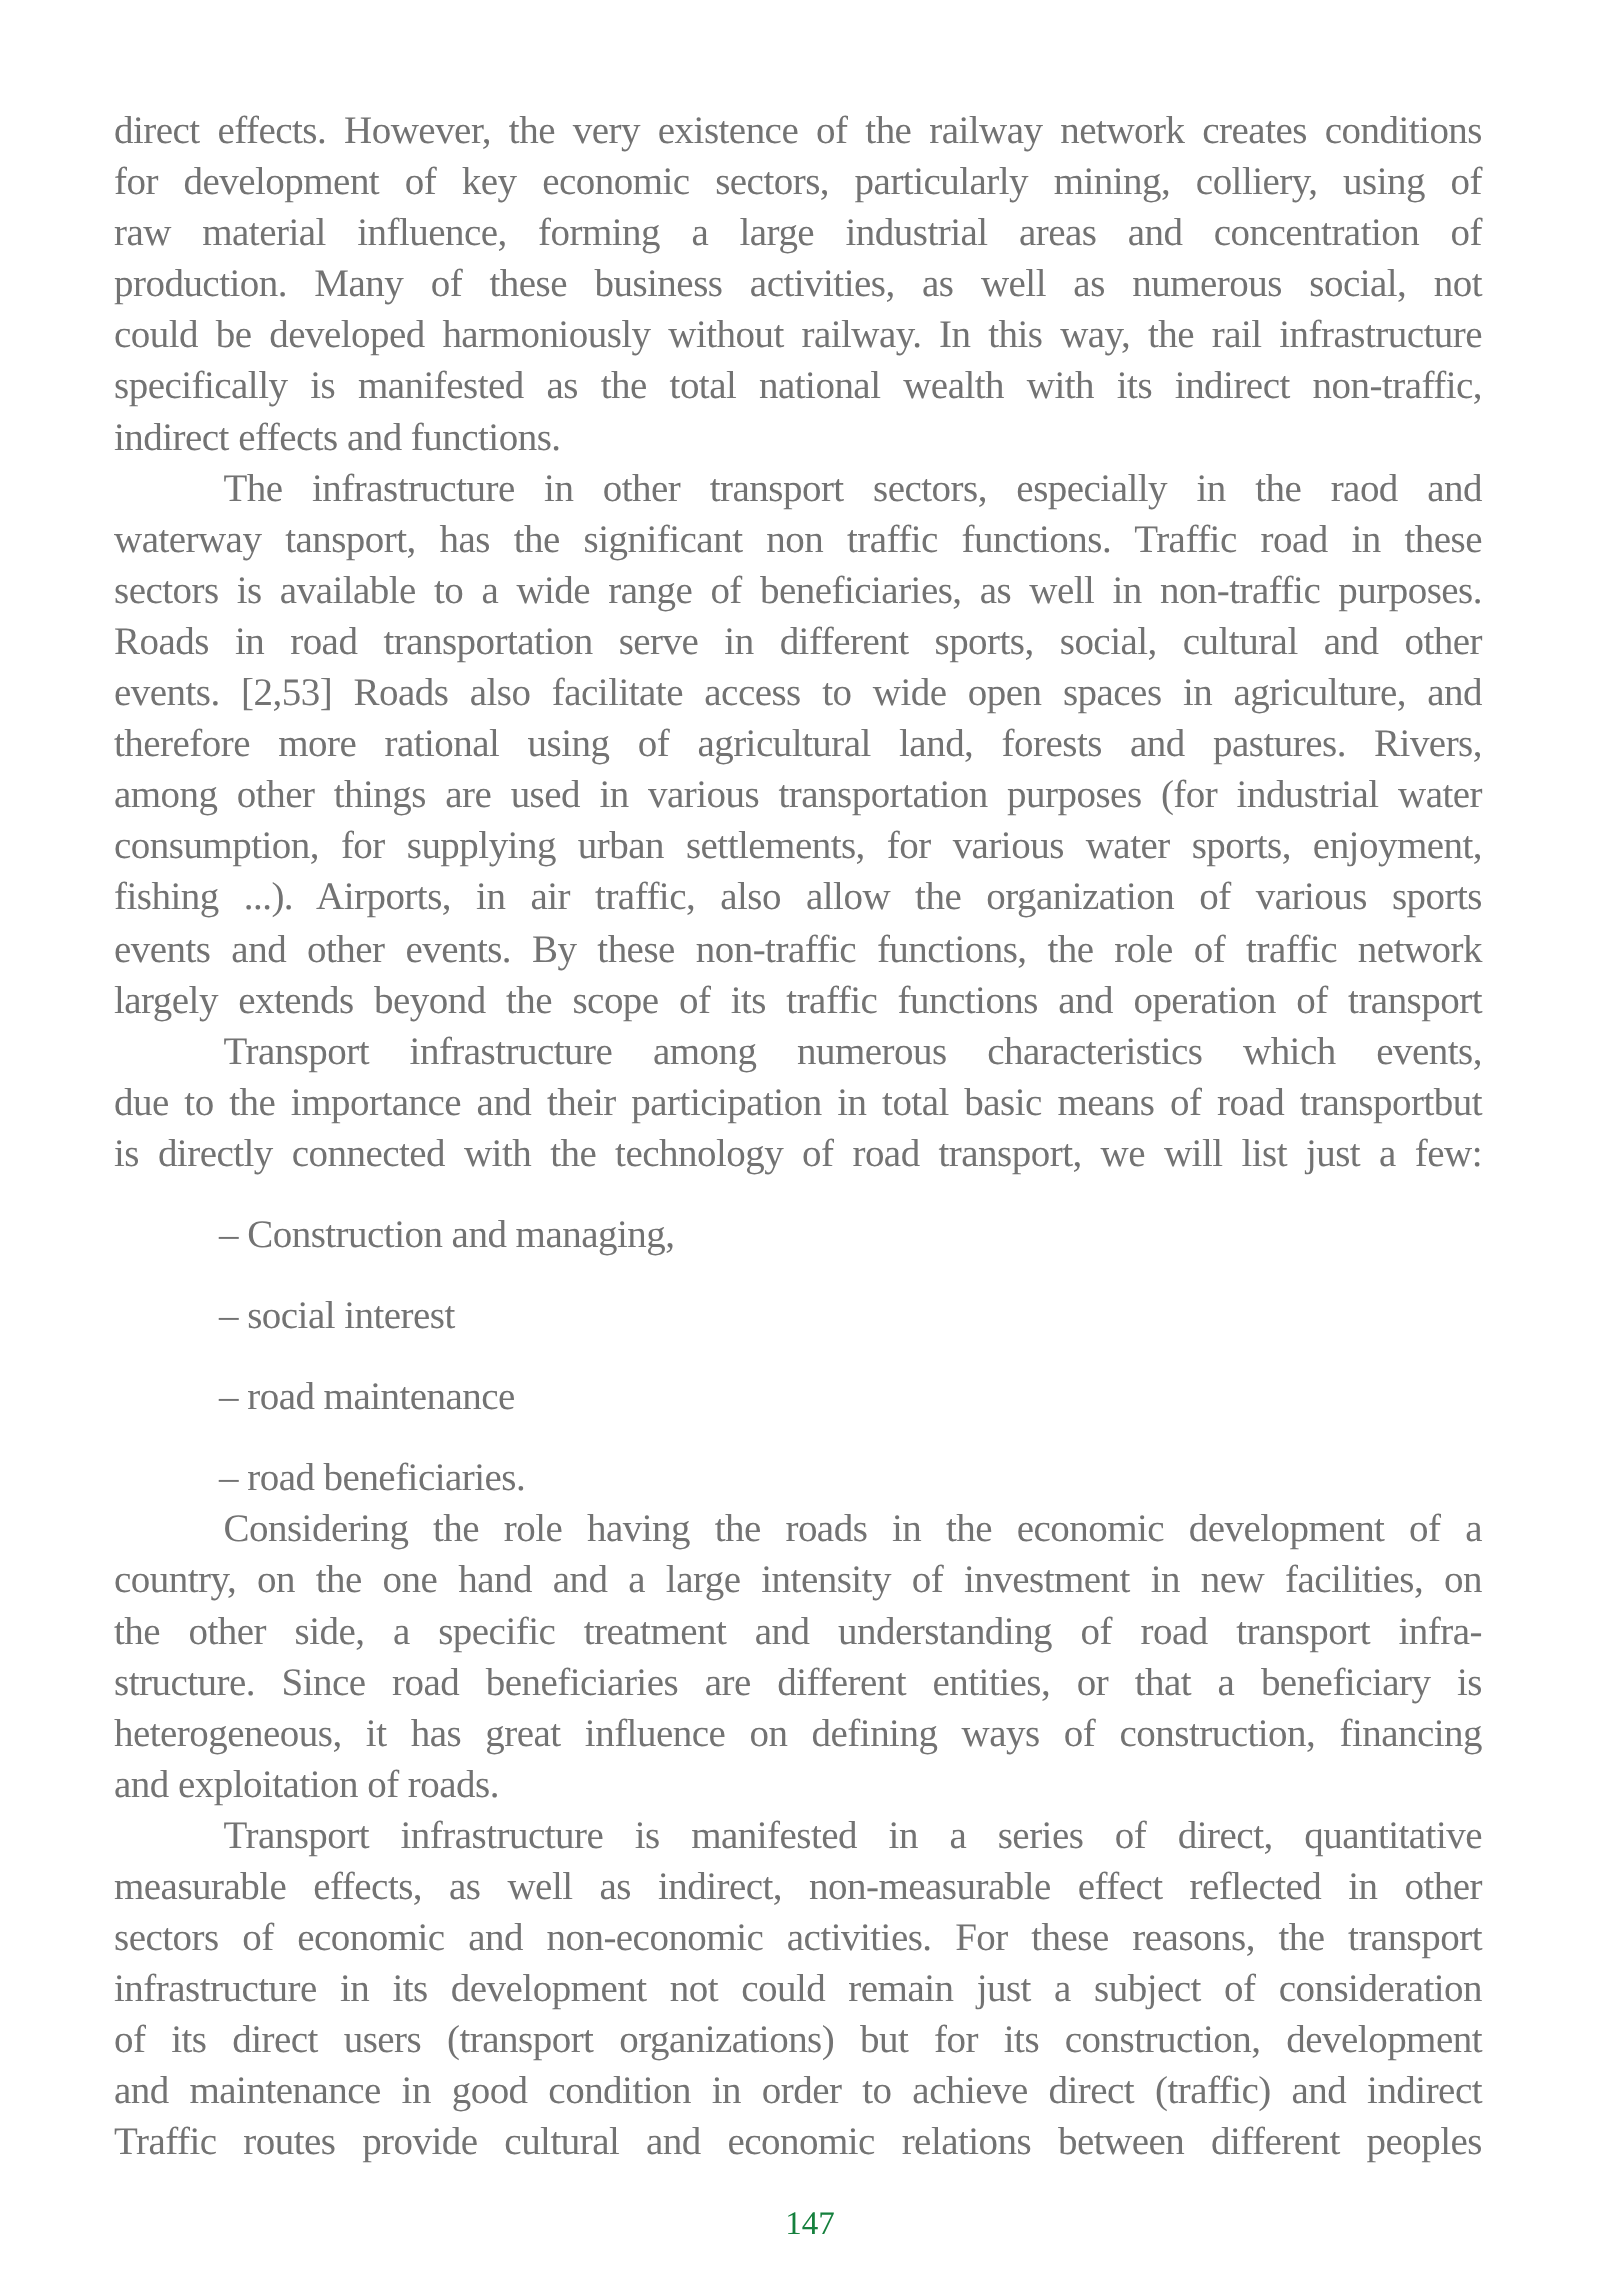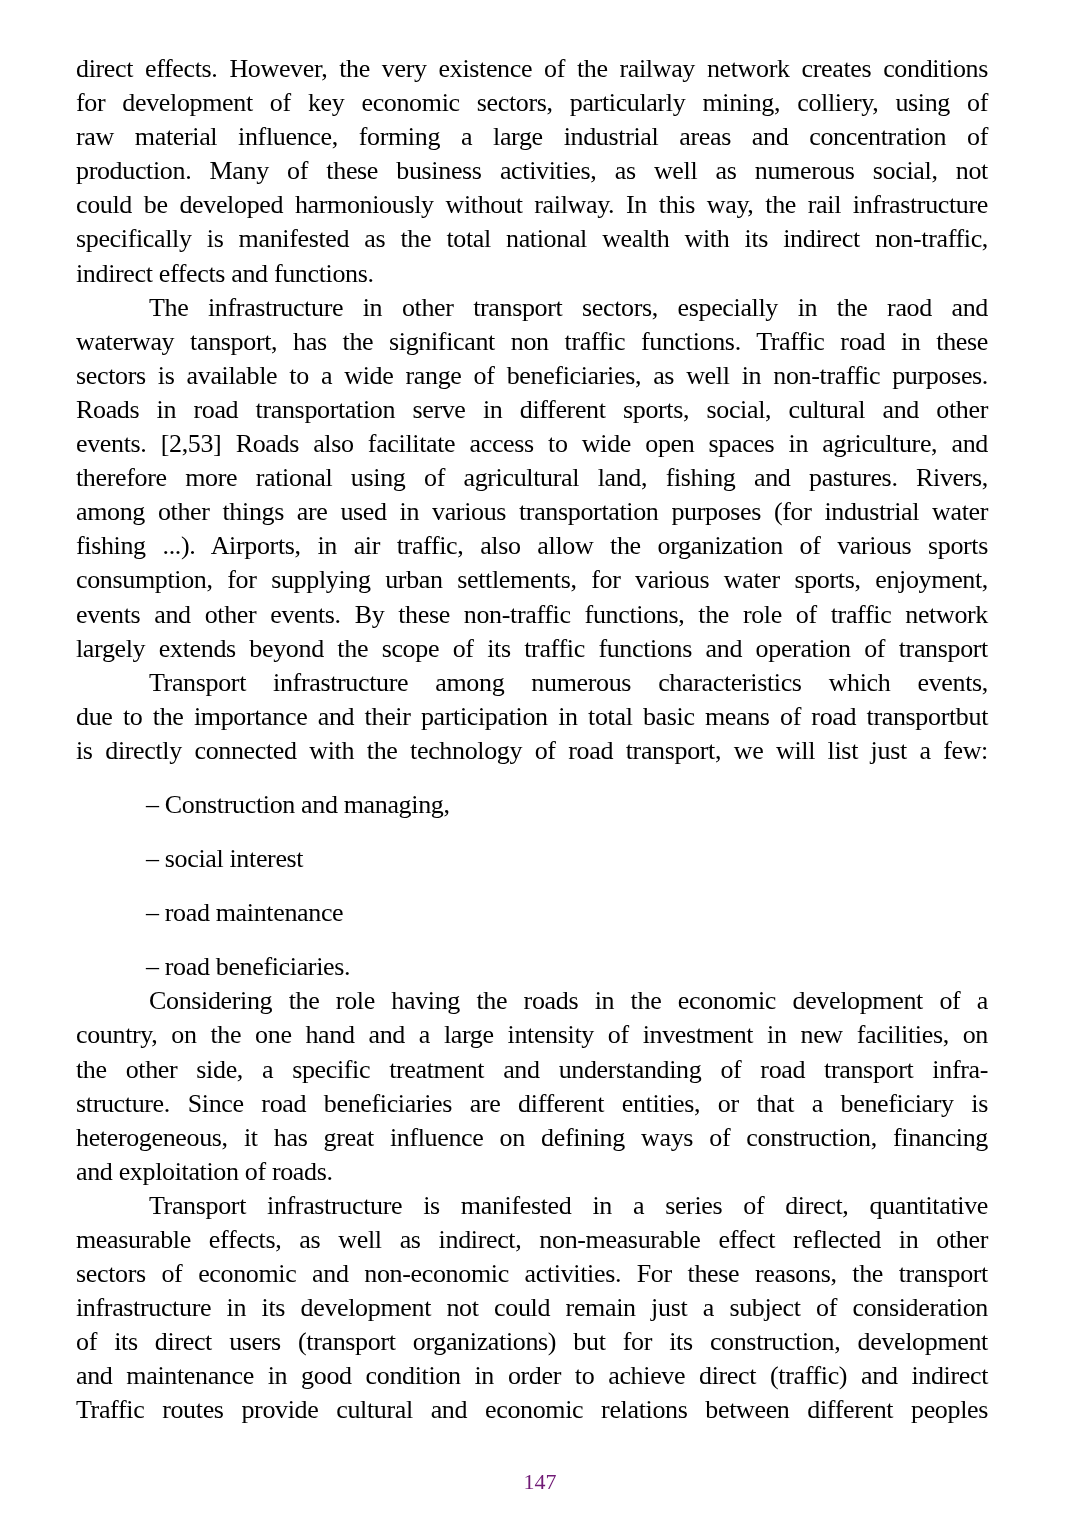--- a/index.html
+++ b/index.html
@@ -1,33 +1,33 @@
 <!DOCTYPE html>
 <html><head>
 <meta charset="utf-8">
 <style>
   html, body { margin: 0; padding: 0; background: #ffffff; }
   body { width: 1080px; height: 1530px; position: relative; overflow: hidden; }
   .page {
-    position: absolute; left: 76px; top: 52px; width: 912px;
+    position: absolute; left: 76px; top: 70px; width: 912px;
     font-family: "Liberation Serif", serif;
-    font-size: 26px; color: #000000;
+    font-size: 26px; color: #737373;
   }
   .line {
     display: block; height: 34.1px; line-height: 34.1px;
     white-space: nowrap; text-align: justify; text-align-last: justify;
     letter-spacing: -0.35px;
   }
   .line.last { text-align-last: left; }
   .line.indent { padding-left: 73px; }
   .line.item { padding-left: 70px; text-align-last: left; margin-top: 20px; }
   .page-number {
     position: absolute; left: 0; width: 1080px; top: 1469px;
     text-align: center; font-family: "Liberation Serif", serif;
-    font-size: 22px; color: #701a75;
+    font-size: 22px; color: #15803d;
   }
 </style>
 </head>
 <body>
 
 <div class="page">
 
   <div>
     <span class="line">direct effects. However, the very existence of the railway network creates conditions</span>
     <span class="line">for development of key economic sectors, particularly mining, colliery, using of</span>
@@ -37,24 +37,24 @@
     <span class="line">specifically is manifested as the total national wealth with its indirect non-traffic,</span>
     <span class="line last">indirect effects and functions.</span>
   </div>
 
   <div>
     <span class="line indent">The infrastructure in other transport sectors, especially in the raod and</span>
     <span class="line">waterway tansport, has the significant non traffic functions. Traffic road in these</span>
     <span class="line">sectors is available to a wide range of beneficiaries, as well in non-traffic purposes.</span>
     <span class="line">Roads in road transportation serve in different sports, social, cultural and other</span>
     <span class="line">events. [2,53] Roads also facilitate access to wide open spaces in agriculture, and</span>
-    <span class="line">therefore more rational using of agricultural land, fishing and pastures. Rivers,</span>
+    <span class="line">therefore more rational using of agricultural land, forests and pastures. Rivers,</span>
     <span class="line">among other things are used in various transportation purposes (for industrial water</span>
+    <span class="line">consumption, for supplying urban settlements, for various water sports, enjoyment,</span>
     <span class="line">fishing ...). Airports, in air traffic, also allow the organization of various sports</span>
-    <span class="line">consumption, for supplying urban settlements, for various water sports, enjoyment,</span>
     <span class="line">events and other events. By these non-traffic functions, the role of traffic network</span>
     <span class="line">largely extends beyond the scope of its traffic functions and operation of transport</span>
   </div>
 
   <div>
     <span class="line indent">Transport infrastructure among numerous characteristics which events,</span>
     <span class="line">due to the importance and their participation in total basic means of road transportbut</span>
     <span class="line">is directly connected with the technology of road transport, we will list just a few:</span>
   </div>
 

